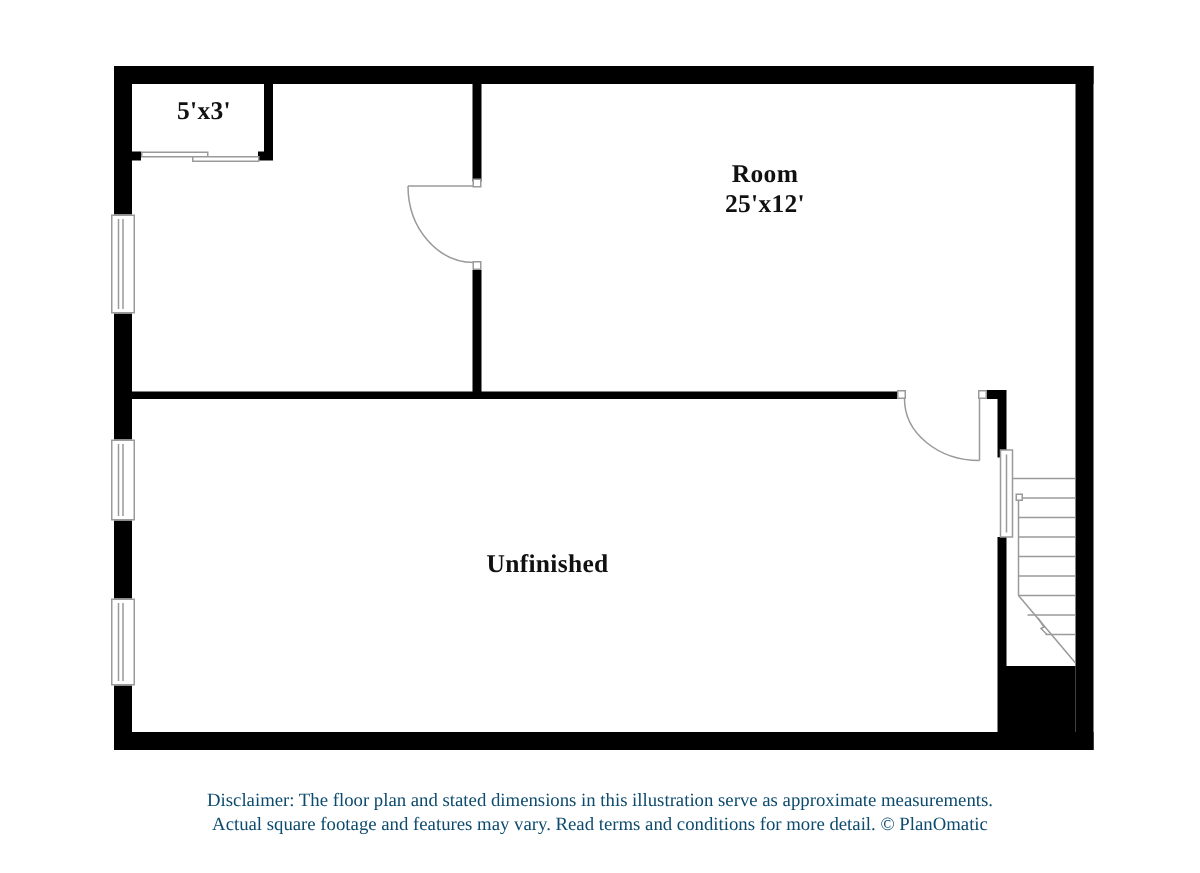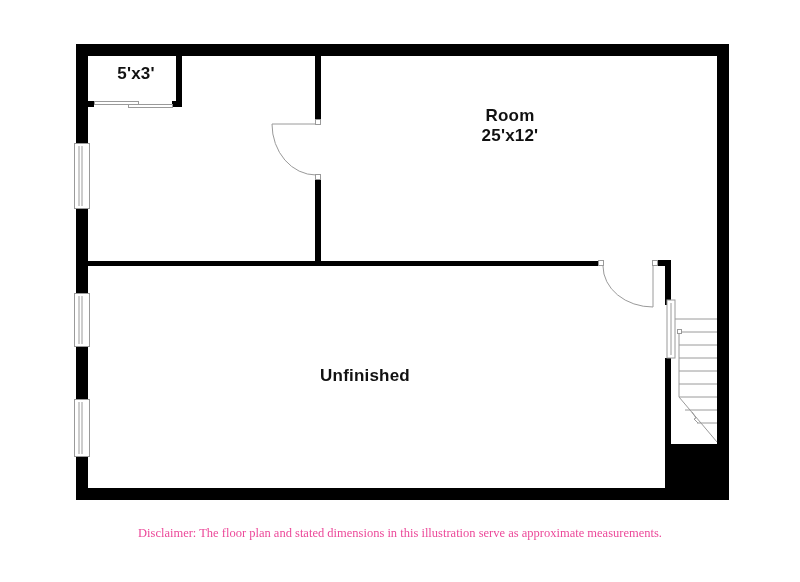--- a/index.html
+++ b/index.html
@@ -1,36 +1,36 @@
 <!DOCTYPE html>
 <html><head>
   <meta charset="utf-8">
   <style>
     html, body { margin: 0; padding: 0; background: #ffffff; }
     body { width: 800px; height: 582px; position: relative; overflow: hidden; }
     .plan { position: absolute; left: 0; top: 0; width: 800px; height: 510px; }
     .label {
       position: absolute;
-      font-family: Liberation Sans, sans-serif;
+      font-family: Liberation Serif, serif;
       font-weight: bold;
       color: #111;
       text-align: center;
       line-height: 20px;
       font-size: 17px;
       letter-spacing: 0.2px;
     }
     .label div { white-space: nowrap; }
     .disclaimer {
       position: absolute;
       left: 0; top: 525px; width: 800px;
       text-align: center;
       font-family: "Liberation Serif", "DejaVu Serif", serif;
       font-size: 12.5px;
       line-height: 16px;
-      color: #ec4899;
+      color: #0c4a6e;
     }
   </style>
 </head>
 <body>
 
 <svg class="plan" width="800" height="510" viewBox="0 0 800 510" xmlns="http://www.w3.org/2000/svg">
 
   <g fill="#000">
     <rect x="76" y="44" width="653" height="12"></rect>
     <rect x="76" y="488" width="653" height="12"></rect>
@@ -127,13 +127,14 @@
   <div>Room</div>
   <div>25'x12'</div>
 </div>
 
 <div class="label" style="left:290px; top:355px; width:150px;margin-top:11px;">
   <div>Unfinished</div>
 </div>
 
 <div class="disclaimer">
   <div>Disclaimer: The floor plan and stated dimensions in this illustration serve as approximate measurements.</div>
+  <div>Actual square footage and features may vary. Read terms and conditions for more detail. © PlanOmatic</div>
 </div>
 
 </body></html>

